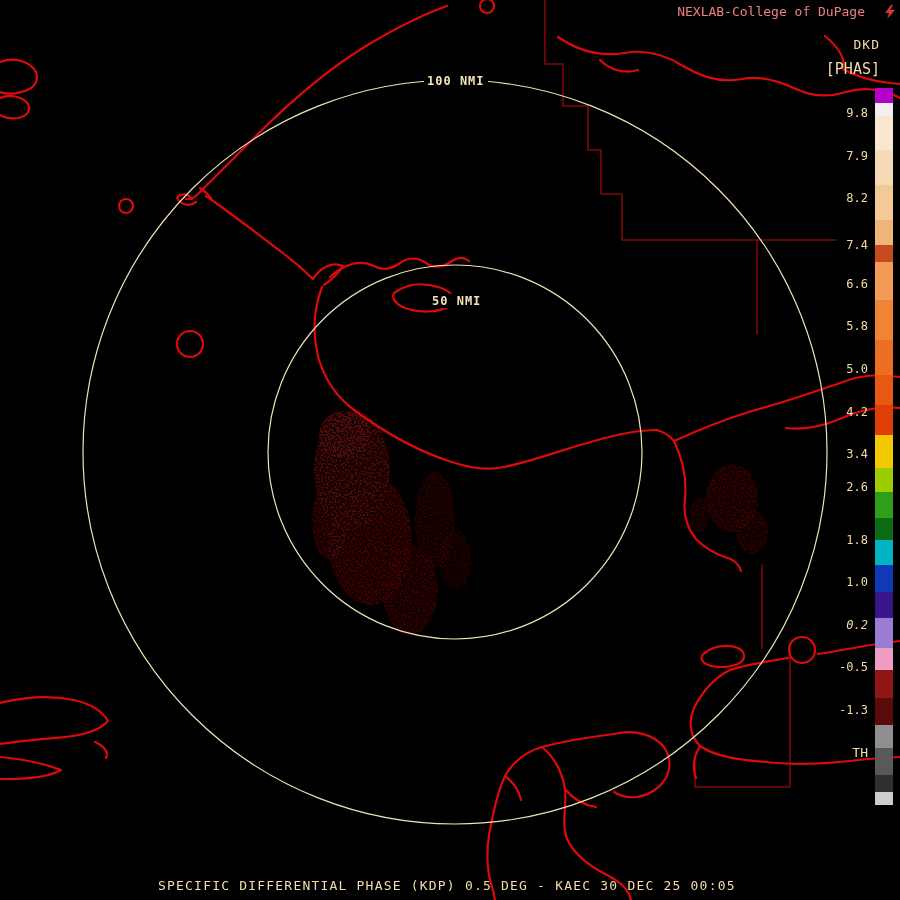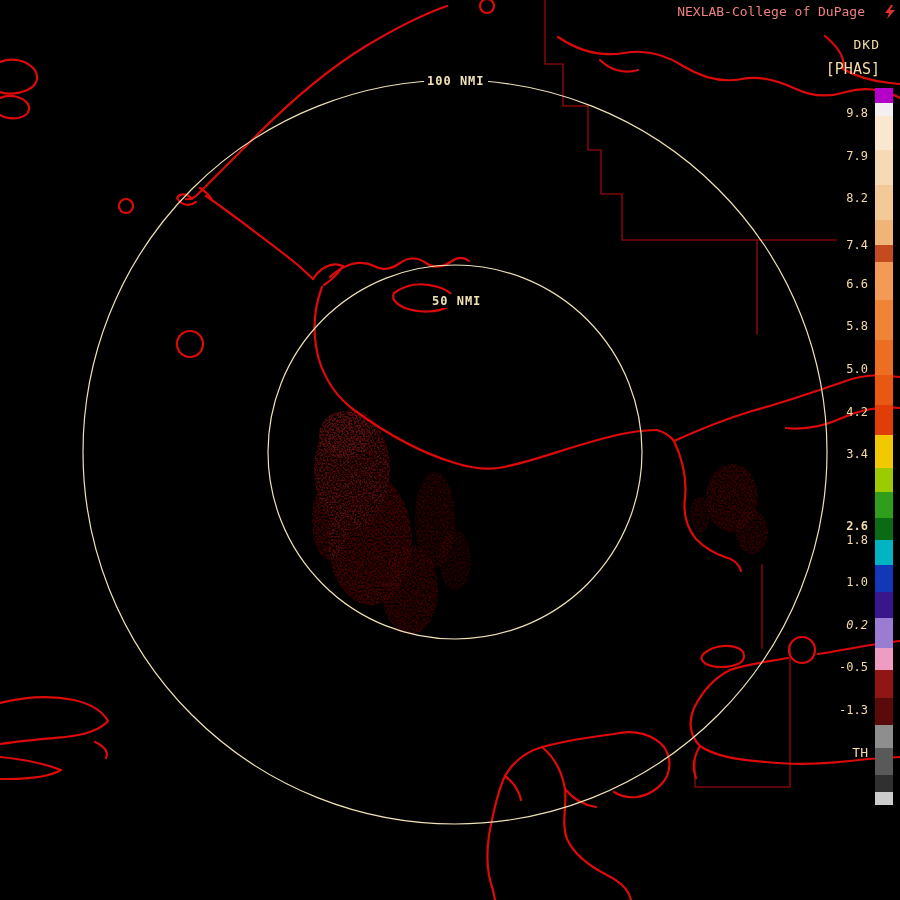--- a/index.html
+++ b/index.html
@@ -175,23 +175,24 @@
   <div class="tick-layer">
       <div class="tick" style="top: 106px;">9.8</div>
       <div class="tick" style="top: 148.65px;">7.9</div>
       <div class="tick" style="top: 191.3px;">8.2</div>
       <div class="tick" style="top: 238px;">7.4</div>
       <div class="tick" style="top: 276.6px;">6.6</div>
       <div class="tick" style="top: 319.25px;">5.8</div>
       <div class="tick" style="top: 361.9px;">5.0</div>
       <div class="tick" style="top: 404.55px;">4.2</div>
       <div class="tick" style="top: 447.2px;">3.4</div>
-      <div class="tick" style="top: 519px; font-weight: bold;">2.6</div>
+      <div class="tick" style="top: 480px;">2.6</div>
       <div class="tick" style="top: 532.5px;">1.8</div>
       <div class="tick" style="top: 575.15px;">1.0</div>
       <div class="tick" style="top: 617.8px; font-style: italic;">0.2</div>
       <div class="tick" style="top: 660.45px;">-0.5</div>
       <div class="tick" style="top: 703.1px;">-1.3</div>
     </div>
   <div class="th-label">TH</div>
 
+  <div class="caption">SPECIFIC DIFFERENTIAL PHASE (KDP) 0.5 DEG - KAEC 30 DEC 25 00:05</div>
 
 </div>
 
 </body></html>

